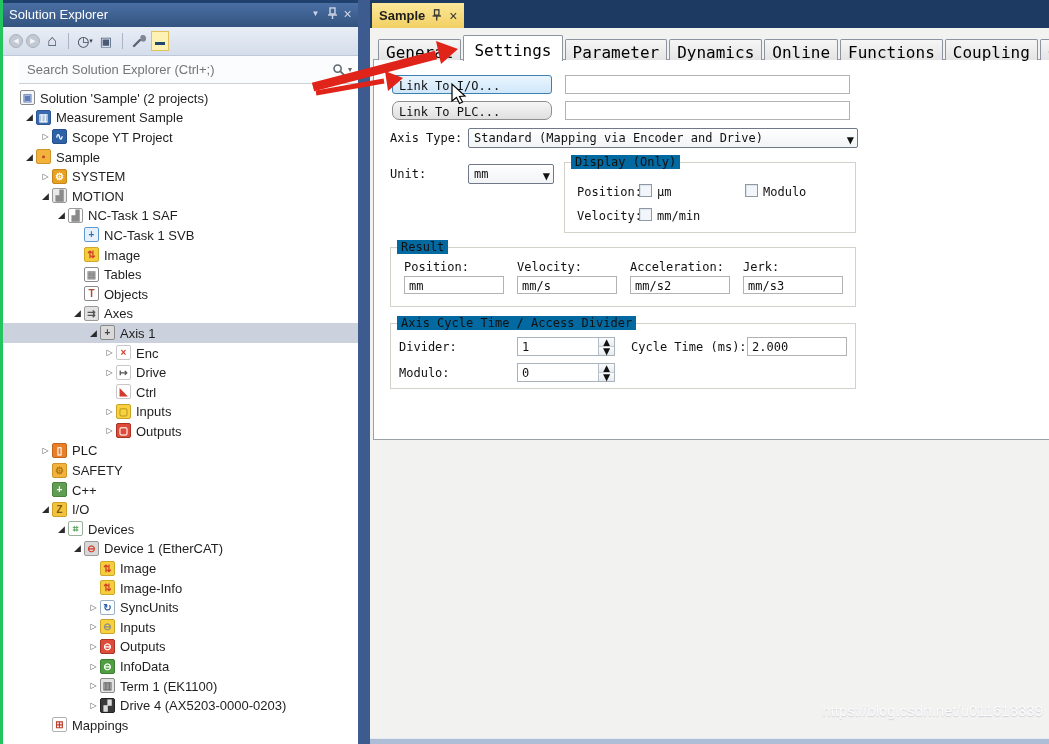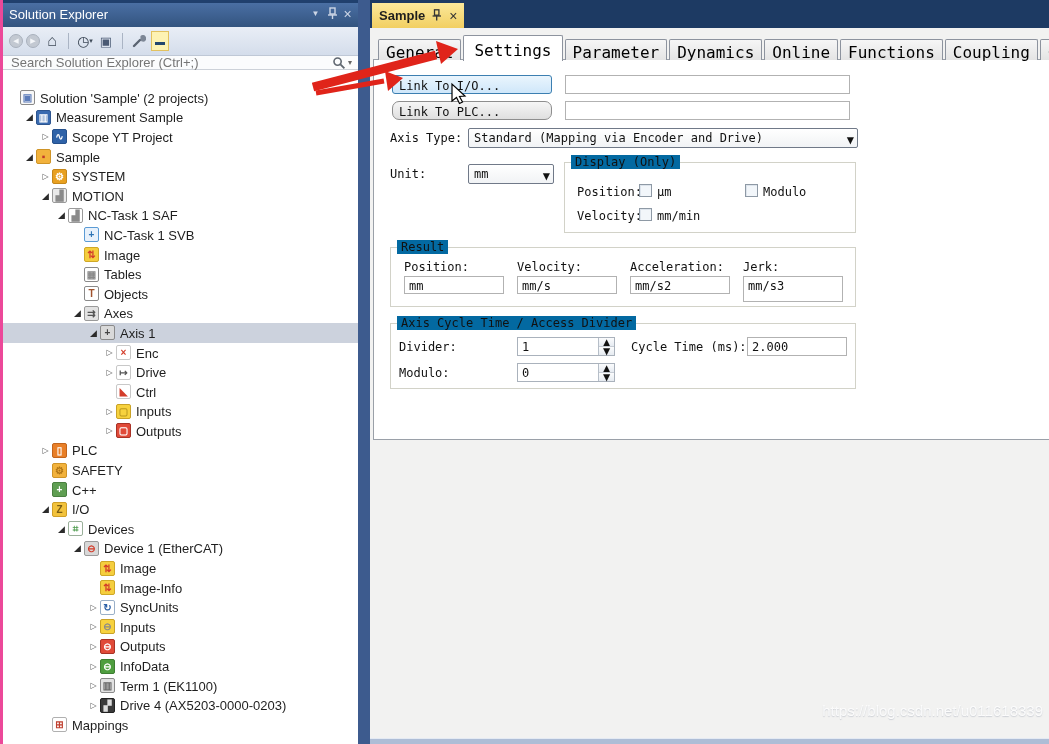--- a/index.html
+++ b/index.html
@@ -1,35 +1,35 @@
 <!DOCTYPE html>
 <html style="--sel: #ccd2dd; --doctab1: #fbe89a; --doctab2: #f2cf62; --btnhover: #cfe7fa;"><head>
 <meta charset="utf-8">
 <style>
   * { margin:0; padding:0; box-sizing:border-box; }
   html,body { width:1049px; height:744px; overflow:hidden; }
   body { font-family:"Liberation Sans", sans-serif; background:#f2f2f1; }
   #root { position:relative; width:1049px; height:744px; overflow:hidden; background:#3d5b8e; }
 
   
-  #sx { position:absolute; left:0; top:0; width:358px; height:744px; background:#fff; border-left:3px solid #ec4899; }
+  #sx { position:absolute; left:0; top:0; width:358px; height:744px; background:#fff; border-left:3px solid #22c55e; }
   #sx-titlebar { position:absolute; left:0; top:0; right:0; height:27px;
     background:linear-gradient(#20406e 0 3px, #4a6fa4 3px, #33547f); display:flex; align-items:center; }
   #sx-title { color:#fff; font-size:13px; padding-left:6px; flex:1; padding-top:2px; }
   .tb-ico { color:#cdd6e6; font-size:11px; width:17px; text-align:center; cursor:default; }
   #sx-toolbar { position:absolute; left:0; top:27px; right:0; height:29px;
     background:linear-gradient(#e9eef6,#d4ddeb); border-bottom:1px solid #bfc8d6;
     display:flex; align-items:center; padding-left:6px; gap:3px; }
   .nav-circ { width:14px; height:14px; border-radius:50%; background:#c3c9d2; border:1px solid #a9b1bd;
     color:#f4f6f9; font-size:7px; line-height:12px; text-align:center; }
   .tbtn { height:20px; min-width:18px; display:flex; align-items:center; justify-content:center;
     color:#3f4a58; font-size:13px; }
   .tsep { width:1px; height:16px; background:#aab4c4; margin:0 4px; }
   .tbtn.hl { background:#fdf2b3; border:1px solid #e2c15f; padding:0 3px; }
-  #sx-search { position:absolute; left:0; top:56px; right:0; height:14px; background:#fbfcfd;
+  #sx-search { position:absolute; left:16px; top:56px; right:0; height:28px; background:#fbfcfd;
     border-bottom:1px solid #cdd2d9; display:flex; align-items:center; }
   #sx-search-input { flex:1; border:none; outline:none; background:transparent;
     font-family:"Liberation Sans",sans-serif; font-size:13px; color:#777; padding-left:8px; }
   #search-caret { color:#666; font-size:8px; padding:0 6px 0 2px; }
 
   
   #tree { position:absolute; left:0; top:88px; right:0; bottom:0; overflow:hidden; }
   .trow { height:19.6px; display:flex; align-items:center; white-space:nowrap; font-size:13px; color:#1e1e1e; }
   .trow.sel { background:var(--sel,#ccd2dd); }
   .arr { width:13px; flex:0 0 13px; text-align:center; font-size:8px; color:#5a5a5a; }
@@ -369,21 +369,21 @@
       <div class="grp" style="left:16px; top:187px; width:466px; height:60px;">
         <span class="grp-title">Result</span>
         <div id="result-cols">
             <div class="lbl" style="left: 13px; top: 12px;">Position:</div>
             <div class="field" style="left: 13px; top: 28px; width: 100px; height: 18px;">mm</div>
             <div class="lbl" style="left: 126px; top: 12px;">Velocity:</div>
             <div class="field" style="left: 126px; top: 28px; width: 100px; height: 18px;">mm/s</div>
             <div class="lbl" style="left: 239px; top: 12px;">Acceleration:</div>
             <div class="field" style="left: 239px; top: 28px; width: 100px; height: 18px;">mm/s2</div>
             <div class="lbl" style="left: 352px; top: 12px;">Jerk:</div>
-            <div class="field" style="left: 352px; top: 28px; width: 100px; height: 26px;">mm/s3</div>
+            <div class="field" style="left: 352px; top: 28px; width: 100px; height: 18px;">mm/s3</div>
           </div>
       </div>
 
       <div class="grp" style="left:16px; top:263px; width:466px; height:66px;">
         <span class="grp-title">Axis Cycle Time / Access Divider</span>
         <div class="lbl" style="left:8px; top:16px;">Divider:</div>
         <div class="spinfield" style="left:126px; top:13px;">
           <span>1</span>
           <span class="spin">
               <span>▲</span>

